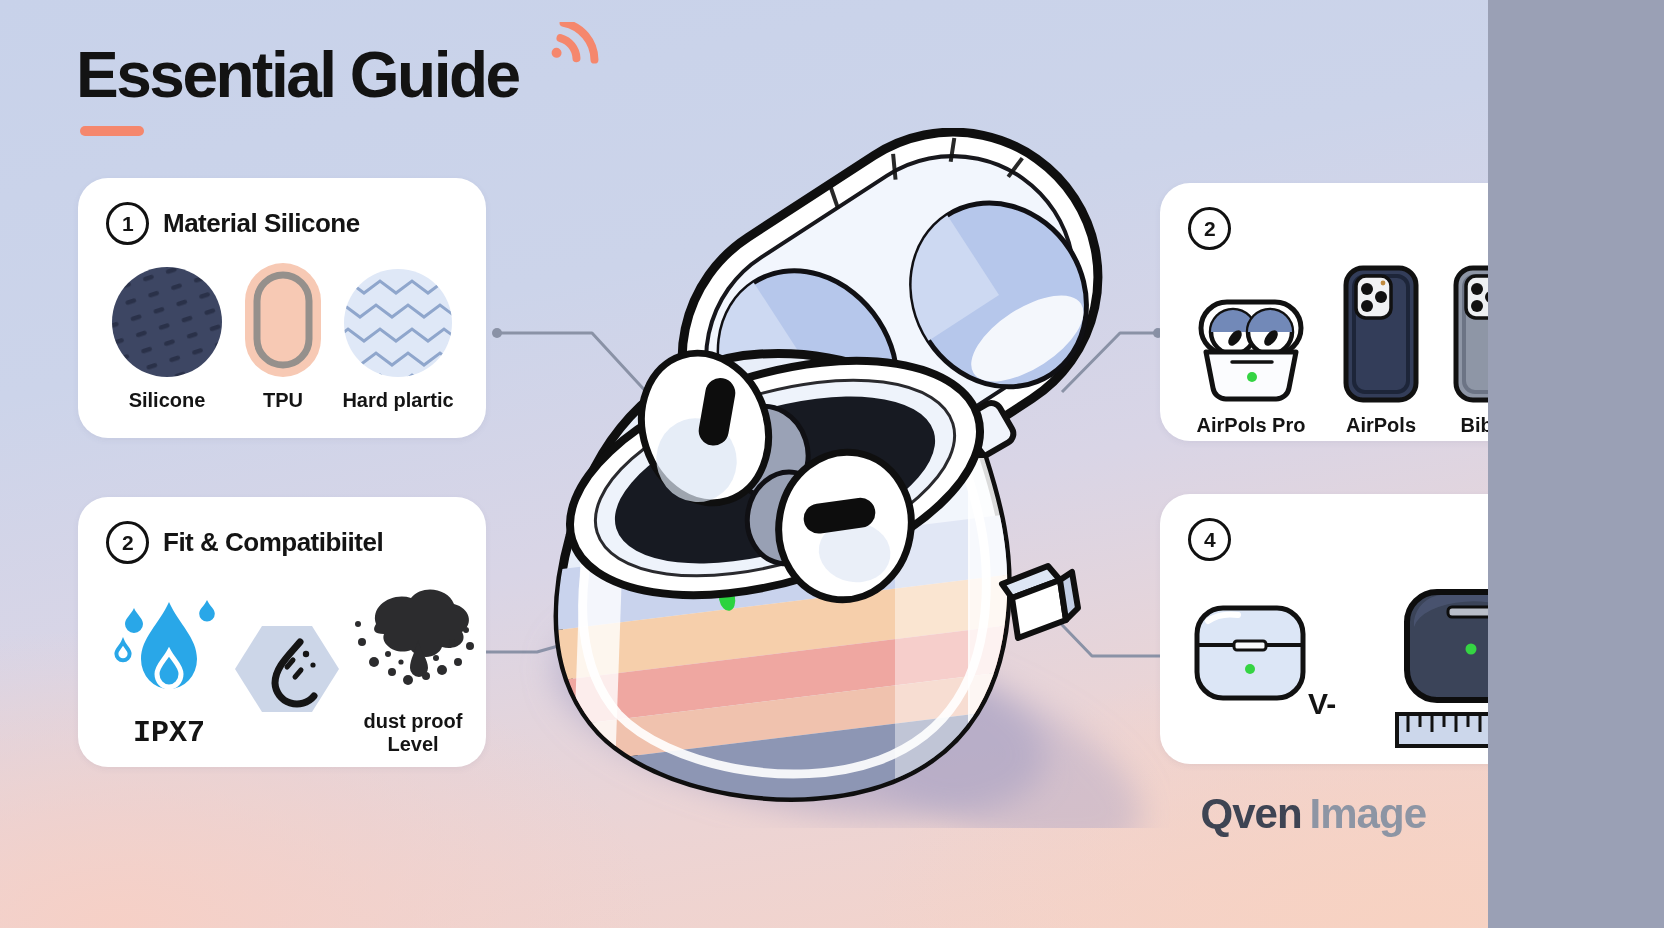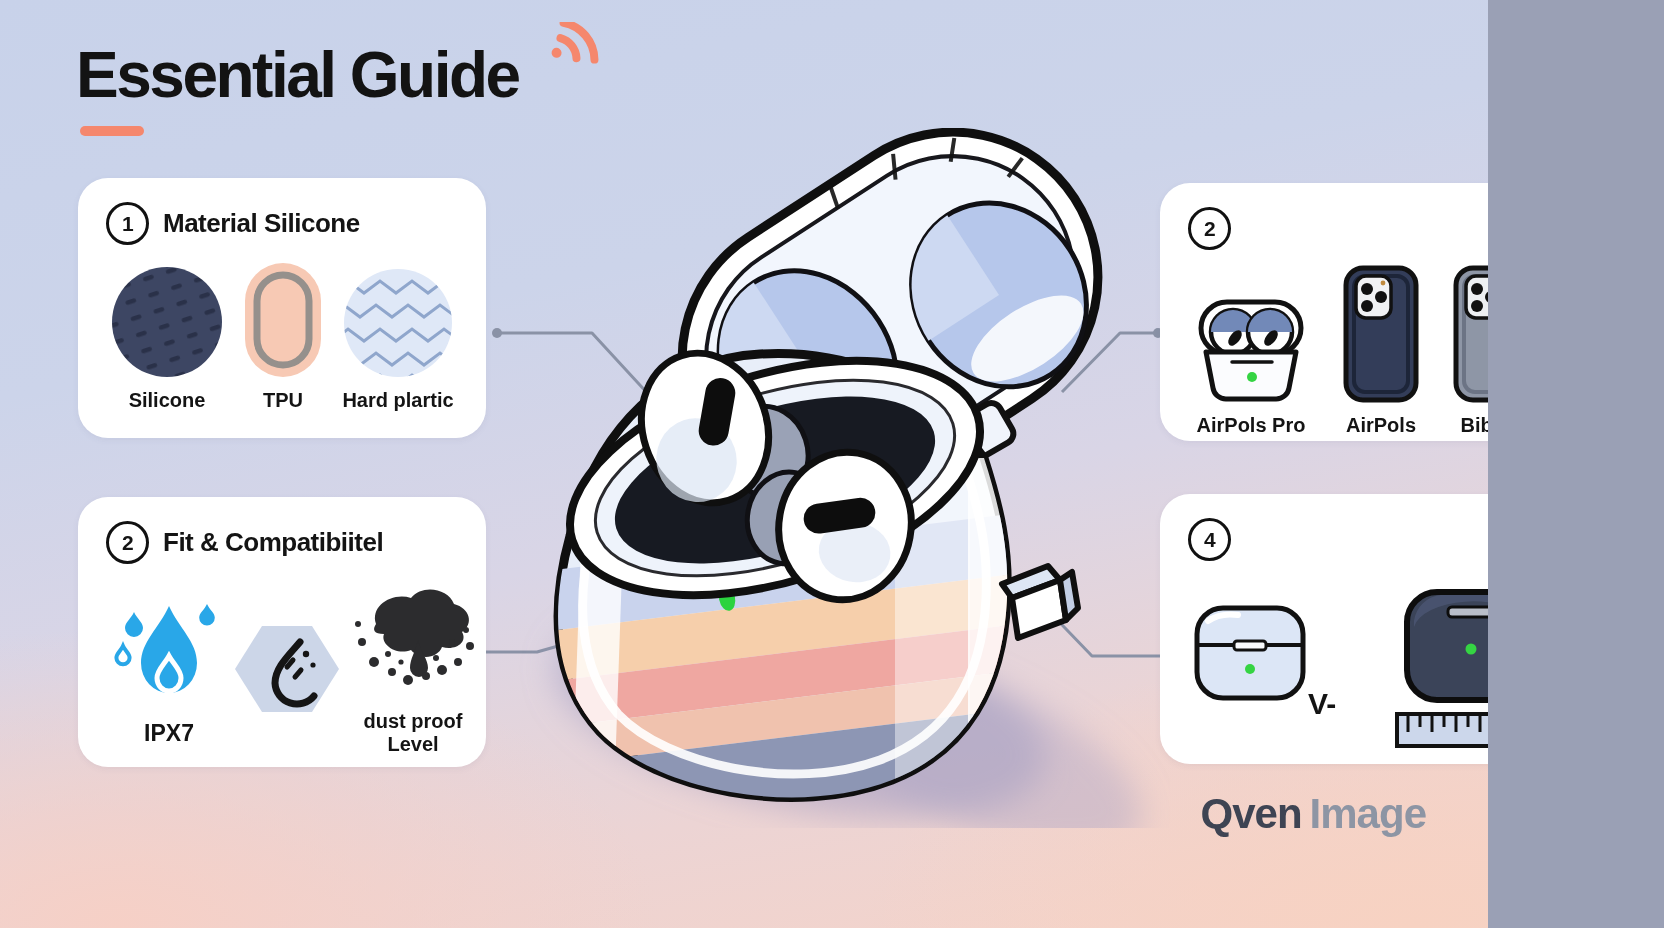--- a/index.html
+++ b/index.html
@@ -25,21 +25,21 @@
     padding:24px 28px;display:flex;flex-direction:column;
     box-shadow:0 2px 6px rgba(90,90,130,.08);
   }
   .card-title{display:flex;align-items:center;gap:14px;font-weight:800;font-size:26px;letter-spacing:-.5px;color:#141414;}
   .num{flex:0 0 auto;width:37px;height:37px;border:3px solid #111;border-radius:50%;
     display:flex;align-items:center;justify-content:center;font-size:21px;font-weight:800;}
   .items{display:flex;flex:1;justify-content:space-between;align-items:center;padding:14px 4px 0 4px;}
   .item{display:flex;flex-direction:column;align-items:center;}
   .icon-box{display:flex;align-items:flex-end;justify-content:center;}
   .item-label{font-size:20px;font-weight:700;text-align:center;white-space:pre-line;line-height:1.15;margin-top:10px;color:#141414;}
-  .label-strong{font-size:23px;font-weight:800;}
+  .label-strong{font-size:30px;font-weight:800;font-family:Liberation Mono, monospace;}
   .vs{font-size:30px;font-weight:800;align-self:center;margin-top:70px;}
   #card-material{left:78px;top:178px;width:408px;height:260px;}
   #card-fit{left:1160px;top:183px;width:402px;height:258px;}
   #card-protection{left:78px;top:497px;width:408px;height:270px;}
   #card-portability{left:1160px;top:494px;width:402px;height:270px;}
   .brand{position:absolute;right:62px;top:790px;font-size:42px;font-weight:800;letter-spacing:-1px;}
   .brand .b1{color:#3e4453;}
   .brand .b2{color:#8d95a4;margin-left:8px;}
   .overlay{position:absolute;left:0;top:0;}
 </style>

